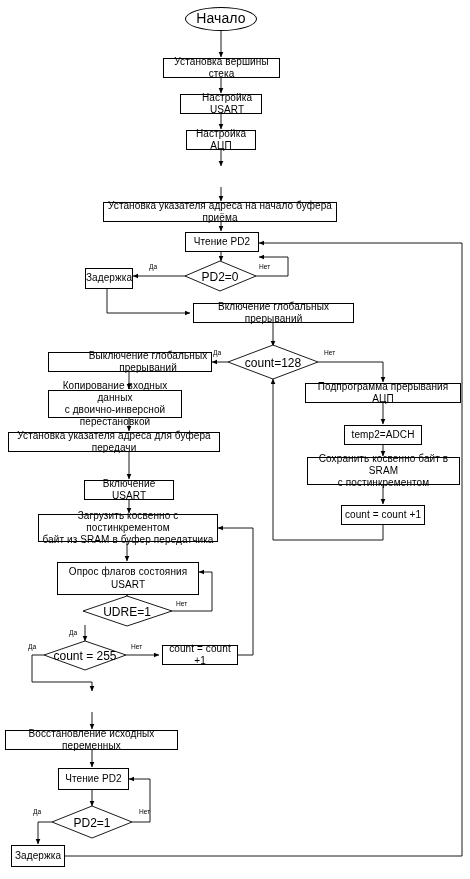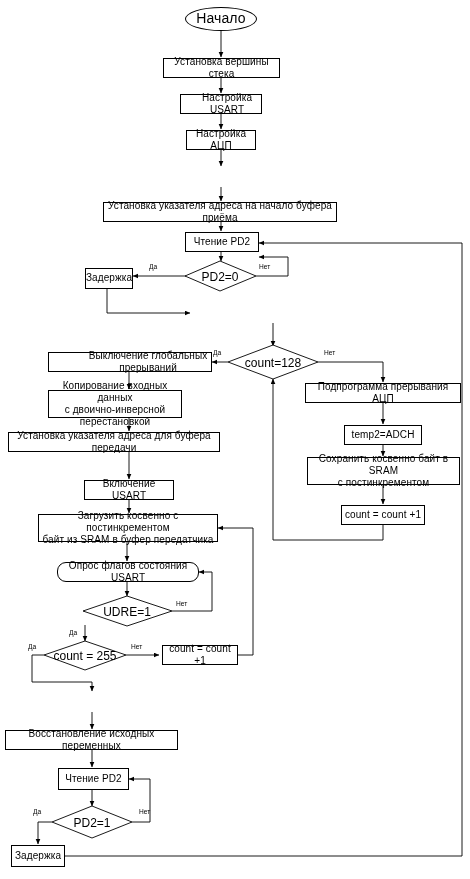--- a/index.html
+++ b/index.html
@@ -151,34 +151,35 @@
 
   <div class="node proc" style="left:186px; top:130px; width:70px; height:20px;">Настройка АЦП</div>
 
 
   <div class="node proc" style="left:103px; top:202px; width:234px; height:20px;">Установка указателя адреса на начало буфера приёма</div>
 
   <div class="node proc" style="left:185px; top:232px; width:74px; height:20px;">Чтение PD2</div>
 
   <div class="node proc" style="left:85px; top:268px; width:48px; height:21px;">Задержка</div>
 
+  <div class="node proc" style="left:193px; top:303px; width:161px; height:20px;">Включение глобальных прерываний</div>
 
   <div class="node proc" style="left:48px; top:352px; width:164px; height:20px;padding-left:36px;">Выключение глобальных прерываний</div>
 
   <div class="node proc" style="left:48px; top:390px; width:134px; height:28px;">Копирование входных данных
 с двоично-инверсной перестановкой</div>
 
   <div class="node proc" style="left:8px; top:432px; width:212px; height:20px;">Установка указателя адреса для буфера передачи</div>
 
   <div class="node proc" style="left:84px; top:480px; width:90px; height:20px;">Включение USART</div>
 
   <div class="node proc" style="left:38px; top:514px; width:180px; height:28px;">Загрузить косвенно с постинкрементом
 байт из SRAM в буфер передатчика</div>
 
-  <div class="node proc" style="left:57px; top:562px; width:142px; height:20px;border-radius:9px;">Опрос флагов состояния USART</div>
+  <div class="node proc" style="left:57px; top:562px; width:142px; height:33px;">Опрос флагов состояния USART</div>
 
   <div class="node proc" style="left:162px; top:645px; width:76px; height:20px;">count = count +1</div>
 
 
   <div class="node proc" style="left:5px; top:730px; width:173px; height:20px;">Восстановление исходных переменных</div>
 
   <div class="node proc" style="left:58px; top:768px; width:71px; height:22px;">Чтение PD2</div>
 
   <div class="node proc" style="left:11px; top:845px; width:54px; height:22px;">Задержка</div>
 

